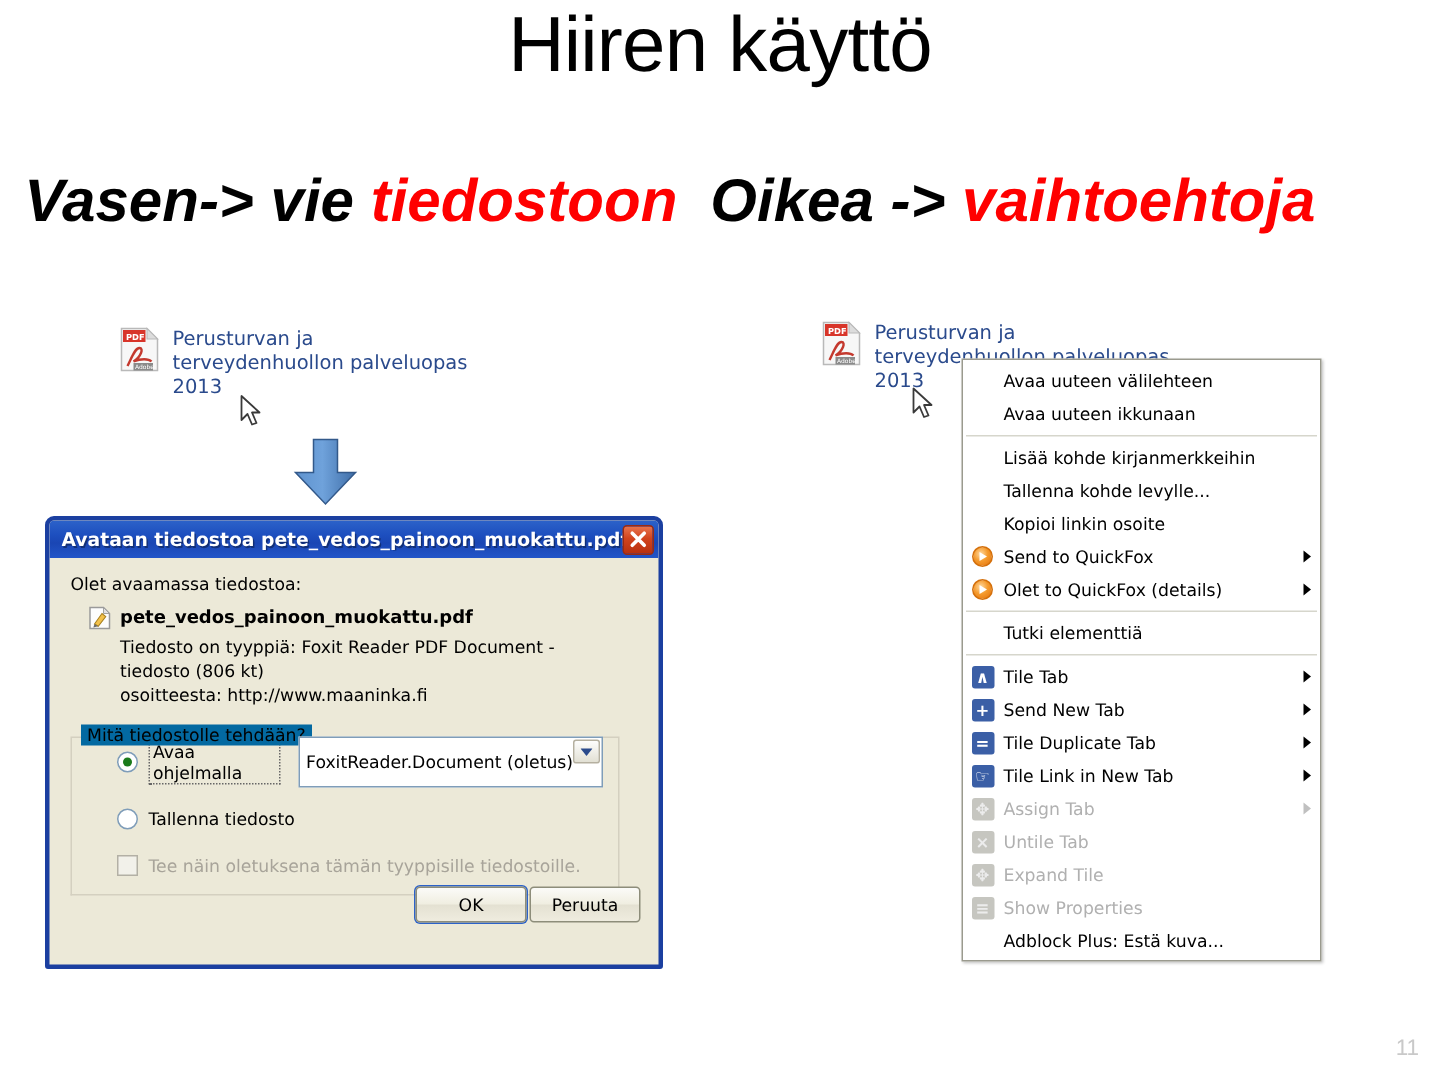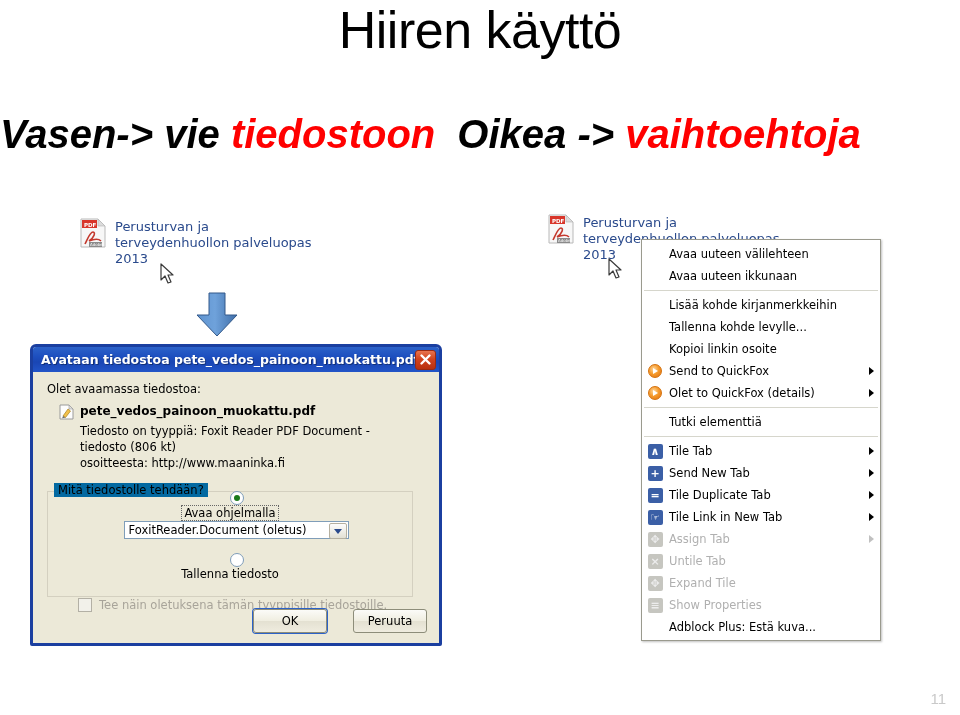--- a/index.html
+++ b/index.html
@@ -23,21 +23,21 @@
     font-size: 52px;
     line-height: 60px;
     color: #000000;
     font-weight: normal;
     letter-spacing: -0.5px;
   }
 
   #slide-subtitle {
     position: absolute;
     left: 0; top: 108px; width: 877px;
-    text-align: left;
+    text-align: right;
     font-size: 40px;
     line-height: 52px;
     font-style: italic;
     font-weight: bold;
     white-space: nowrap;
     color: #000000;
   }
   #slide-subtitle .red { color: #ff0000; }
   #slide-subtitle .gap { display: inline-block; width: 22px; }
 
@@ -154,21 +154,21 @@
     background: #d4d0c0;
   }
   .fieldset-legend {
     position: absolute;
     top: -8px; left: 6px;
     background: #0369a1;
     padding: 0 4px;
     font-size: 11.5px;
   }
 
-  .radio-row { display: flex; align-items: center; margin-top: 14px; flex-direction: column; }
+  .radio-row { display: flex; align-items: center; margin-top: 14px; }
   .radio-row.first { margin-top: 20px; }
   .radio {
     width: 12px; height: 12px; border-radius: 50%;
     border: 1px solid #7f9db9;
     background: #ffffff;
     margin-left: 20px; margin-right: 7px;
     position: relative;
     flex: 0 0 auto;
   }
   .radio.checked::after {
@@ -181,21 +181,21 @@
   }
   .radio-label { font-size: 11.5px; }
   .radio-label.focused {
     border: 1px dotted #666;
     padding: 0 2px;
   }
 
   .combo {
     margin-left: 12px;
     width: 225px;
-    height: 18px;
+    height: 34px;
     background: #ffffff;
     border: 1px solid #7f9db9;
     display: flex;
     align-items: center;
     font-size: 11.5px;
     padding-left: 4px;
     box-sizing: border-box;
     position: relative;
   }
   .combo-arrow {
@@ -214,23 +214,23 @@
     border: 1px solid #b3b0a5;
     background: #f2f1ea;
     margin-left: 20px; margin-right: 7px;
     flex: 0 0 auto;
   }
   .check-label { font-size: 11.5px; color: #a8a49a; }
 
   .dlg-buttons {
     position: absolute;
     right: 12px;
-    bottom: 10px;
+    bottom: 28px;
     display: flex;
-    gap: 26px;
+    gap: 2px;
   }
   .dlg-btn {
     width: 72px; height: 22px;
     font-size: 11.5px;
     font-family: "DejaVu Sans", sans-serif;
     background: linear-gradient(to bottom, #fbfbf8 0%, #f0eee1 48%, #e4e1d2 52%, #efecdf 100%);
     border: 1px solid #8d8d7a;
     border-radius: 3px;
     display: flex; align-items: center; justify-content: center;
     cursor: pointer;

